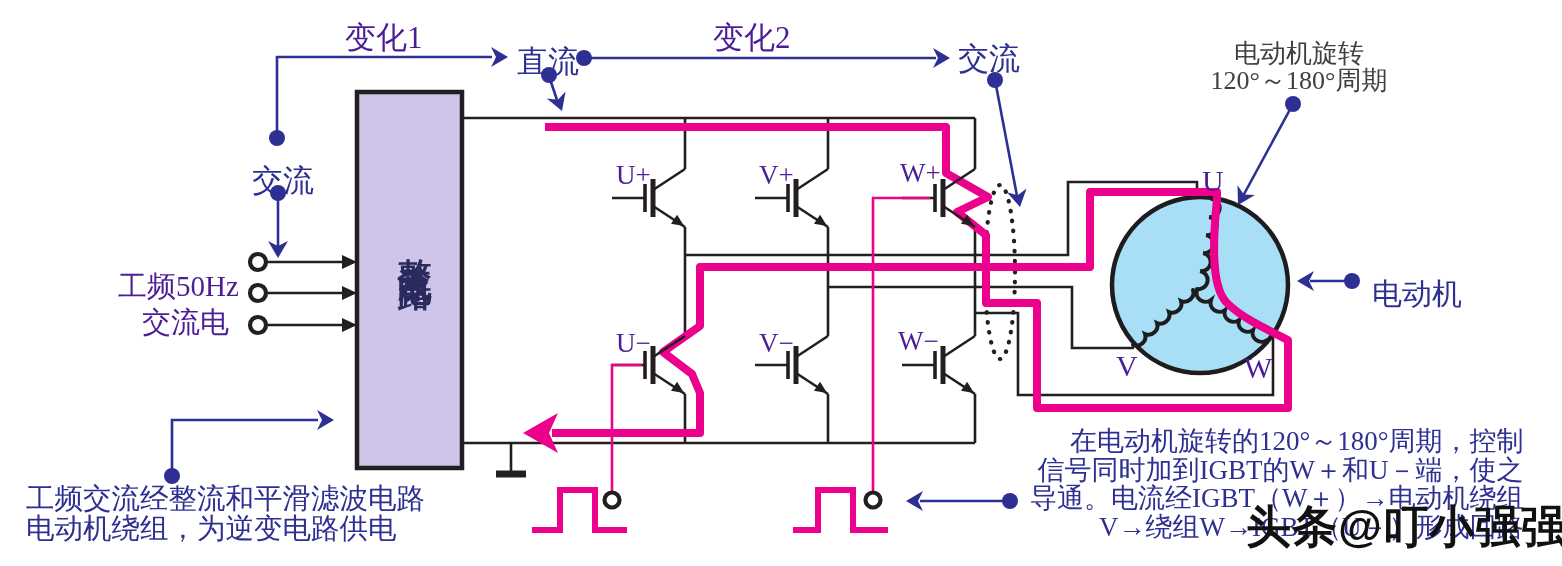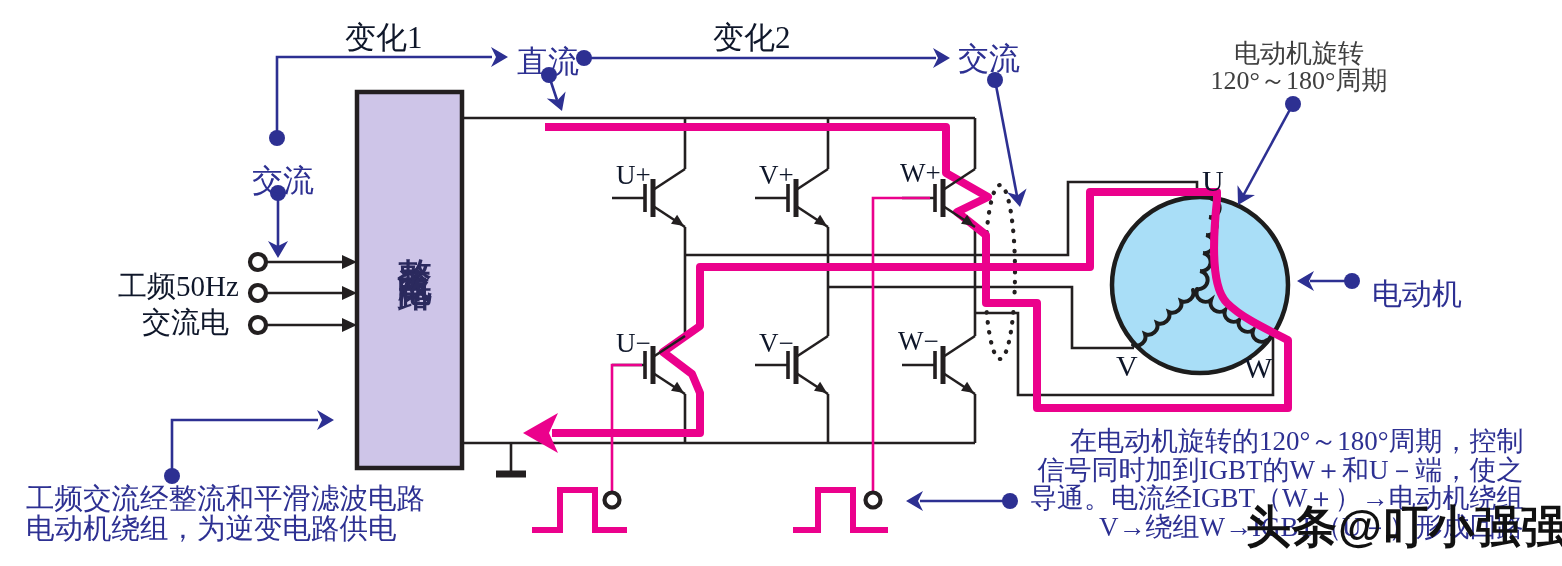--- a/index.html
+++ b/index.html
@@ -1,21 +1,21 @@
 <!DOCTYPE html>
 <html><head>
 <meta charset="utf-8">
 <style>
   html,body{margin:0;padding:0;background:#ffffff;}
   #stage{
     position:relative;width:1562px;height:566px;background:#ffffff;overflow:hidden;
     font-family:"Liberation Serif","DejaVu Serif",serif;
   }
   #stage svg{position:absolute;left:0;top:0;}
-  .label{position:absolute;white-space:nowrap;line-height:1;color:#0f172a;}
+  .label{position:absolute;white-space:nowrap;line-height:1;color:#4c1d95;}
   .blue{color:#2d3092;margin-top:9px;}
   .f31{font-size:31px;}
   .f29{font-size:29px;}
   .f27{font-size:27px;}
   .f30{font-size:30px;}
   .rect-label{
     position:absolute;writing-mode:vertical-rl;text-orientation:upright;
     font-size:34px;letter-spacing:6px;color:#2b2a5e;font-weight:600;
   }
   .note{position:absolute;color:#2d3092;font-size:27px;line-height:28.5px;white-space:nowrap;}

